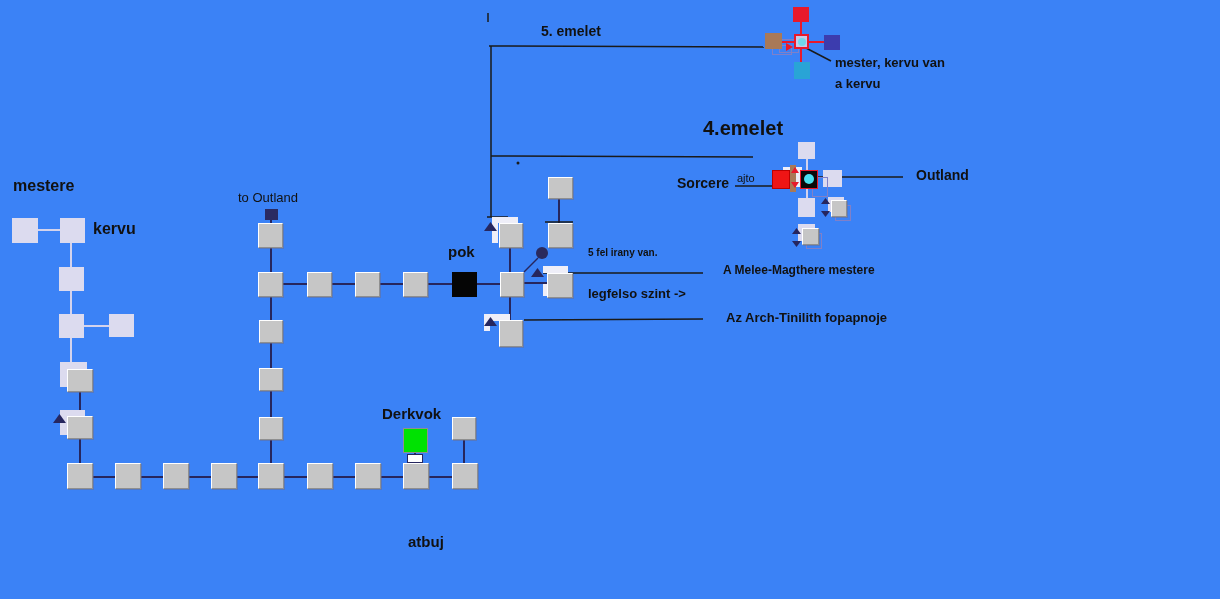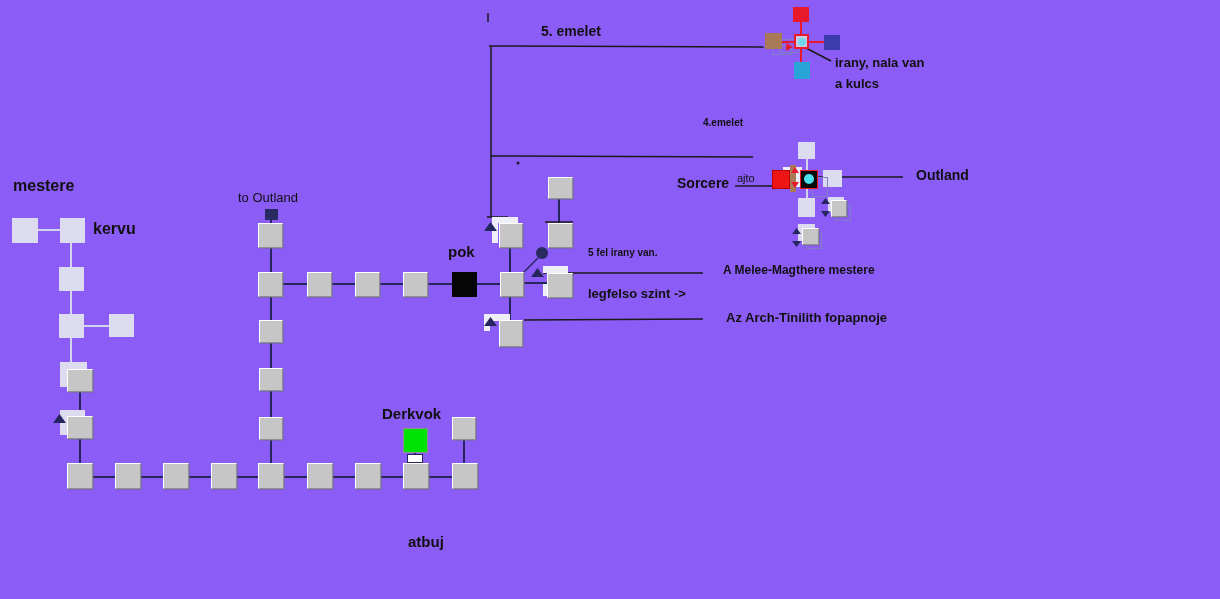--- a/index.html
+++ b/index.html
@@ -10,21 +10,21 @@
   .gray{background:#c6c6c6;border:1px solid;border-color:#ffffff #8f8f8f #8f8f8f #ffffff;box-shadow:1px 1px 0 rgba(110,110,140,.5);}
   .light{background:#dcdbef;}
   .white{background:#eeeef8;}
   .outline{background:transparent;border:1px solid #8080c8;}
   .fill{border:0 solid transparent;}
   .label{position:absolute;color:#111;line-height:1.05;white-space:pre;}
 </style>
 </head>
 <body>
 
-<div id="map-canvas" style="width: 1220px; height: 599px; background: #8b5cf6; text-align: right;">
+<div id="map-canvas" style="width: 1220px; height: 599px; background: #3b82f6; text-align: right;">
     <svg width="1220" height="599" class="layer">
       <line x1="79" y1="477" x2="465" y2="477" stroke="#26265e" stroke-width="2"></line>
       <line x1="80" y1="380" x2="80" y2="470" stroke="#26265e" stroke-width="2"></line>
       <line x1="271" y1="214" x2="271" y2="470" stroke="#26265e" stroke-width="2"></line>
       <line x1="283" y1="284" x2="505" y2="284" stroke="#26265e" stroke-width="2"></line>
       <line x1="523" y1="283" x2="550" y2="283" stroke="#26265e" stroke-width="2"></line>
       <line x1="510" y1="247" x2="510" y2="325" stroke="#26265e" stroke-width="2"></line>
       <line x1="559" y1="196" x2="559" y2="226" stroke="#26265e" stroke-width="2"></line>
       <line x1="464" y1="435" x2="464" y2="468" stroke="#26265e" stroke-width="2"></line>
       <line x1="415" y1="450" x2="415" y2="466" stroke="#26265e" stroke-width="2"></line>
@@ -124,23 +124,23 @@
       <polygon points="792,241 801,241 796.5,247" fill="#26265e"></polygon>
       <polygon points="786,43 786,51 793,47" fill="#e8192b"></polygon>
       <polygon points="791,173 799,173 795,167" fill="#e8192b"></polygon>
       <polygon points="791,182 799,182 795,188" fill="#e8192b"></polygon>
       <circle cx="542" cy="253" r="6" fill="#2a2a5e"></circle>
       <circle cx="802" cy="42" r="4" fill="#70d8e8"></circle>
       <circle cx="809" cy="179" r="5" fill="#4be0f0"></circle>
       <circle cx="518" cy="163" r="1.5" fill="#1a1a1a"></circle>
     </svg>
     <span class="label" style="left: 541px; top: 24px; font-size: 14px; font-weight: bold;">5. emelet</span>
-    <span class="label" style="left: 835px; top: 56px; font-size: 13px; font-weight: bold;">irany, nala van</span>
-    <span class="label" style="left: 835px; top: 77px; font-size: 13px; font-weight: bold;">a kulcs</span>
-    <span class="label" style="left: 703px; top: 118px; font-size: 10px; font-weight: bold;">4.emelet</span>
+    <span class="label" style="left: 835px; top: 56px; font-size: 13px; font-weight: bold;">mester, kervu van</span>
+    <span class="label" style="left: 835px; top: 77px; font-size: 13px; font-weight: bold;">a kervu</span>
+    <span class="label" style="left: 703px; top: 118px; font-size: 20px; font-weight: bold;">4.emelet</span>
     <span class="label" style="left: 677px; top: 176px; font-size: 14px; font-weight: bold;">Sorcere</span>
     <span class="label" style="left: 737px; top: 173px; font-size: 11px; font-weight: normal;">ajto</span>
     <span class="label" style="left: 916px; top: 168px; font-size: 14px; font-weight: bold;">Outland</span>
     <span class="label" style="left: 13px; top: 178px; font-size: 16px; font-weight: bold;">mestere</span>
     <span class="label" style="left: 93px; top: 221px; font-size: 16px; font-weight: bold;">kervu</span>
     <span class="label" style="left: 238px; top: 191px; font-size: 13px; font-weight: normal;">to Outland</span>
     <span class="label" style="left: 448px; top: 244px; font-size: 15px; font-weight: bold;">pok</span>
     <span class="label" style="left: 588px; top: 248px; font-size: 10px; font-weight: bold;">5 fel irany van.</span>
     <span class="label" style="left: 588px; top: 287px; font-size: 13px; font-weight: bold;">legfelso szint -&gt;</span>
     <span class="label" style="left: 723px; top: 264px; font-size: 12px; font-weight: bold;">A Melee-Magthere mestere</span>

